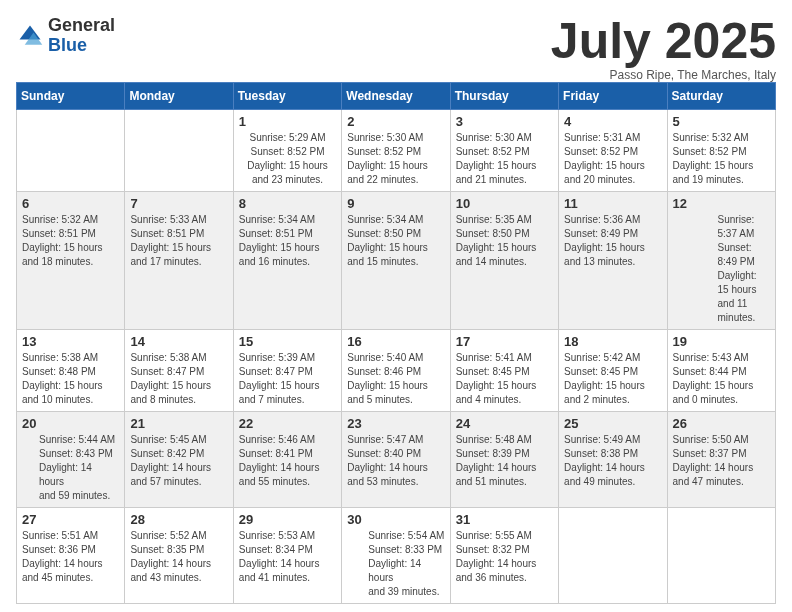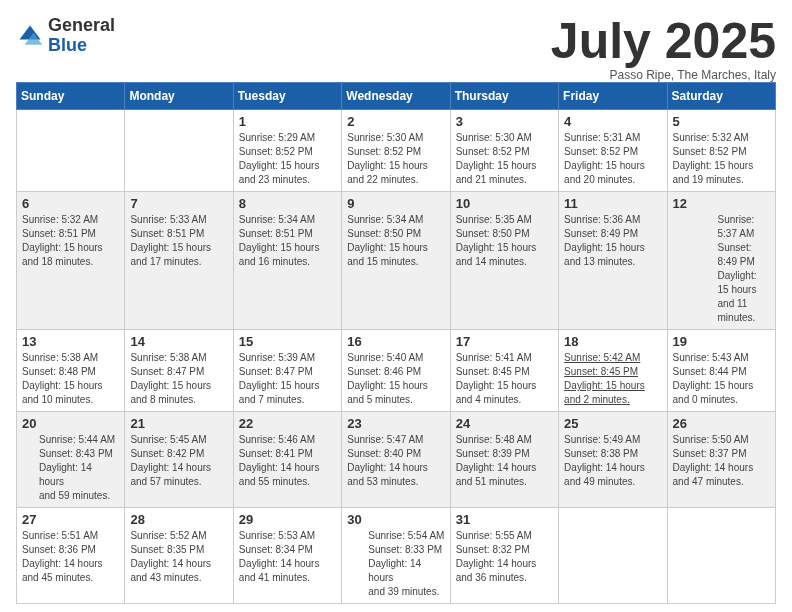--- a/index.html
+++ b/index.html
@@ -115,21 +115,21 @@
         <th>Friday</th>
         <th>Saturday</th>
       </tr>
   </thead>
   <tbody id="calendar-body">
   <tr class="row-white">
         <td></td>
         <td></td>
         <td>
           <div class="day-number">1</div>
-          <div class="cell-text" style="white-space: pre-line;">Sunrise: 5:29 AM
+          <div class="cell-text" style="white-space: pre-line; text-align: center;">Sunrise: 5:29 AM
 Sunset: 8:52 PM
 Daylight: 15 hours
 and 23 minutes.</div>
         </td>
         <td>
           <div class="day-number">2</div>
           <div class="cell-text" style="white-space: pre-line;">Sunrise: 5:30 AM
 Sunset: 8:52 PM
 Daylight: 15 hours
 and 22 minutes.</div>
@@ -238,21 +238,21 @@
         </td>
         <td>
           <div class="day-number">17</div>
           <div class="cell-text" style="white-space: pre-line;">Sunrise: 5:41 AM
 Sunset: 8:45 PM
 Daylight: 15 hours
 and 4 minutes.</div>
         </td>
         <td>
           <div class="day-number">18</div>
-          <div class="cell-text" style="white-space: pre-line; text-decoration: underline;">Sunrise: 5:42 AM
+          <div class="cell-text" style="white-space: pre-line;">Sunrise: 5:42 AM
 Sunset: 8:45 PM
 Daylight: 15 hours
 and 2 minutes.</div>
         </td>
         <td>
           <div class="day-number">19</div>
           <div class="cell-text" style="white-space: pre-line;">Sunrise: 5:43 AM
 Sunset: 8:44 PM
 Daylight: 15 hours
 and 0 minutes.</div>

